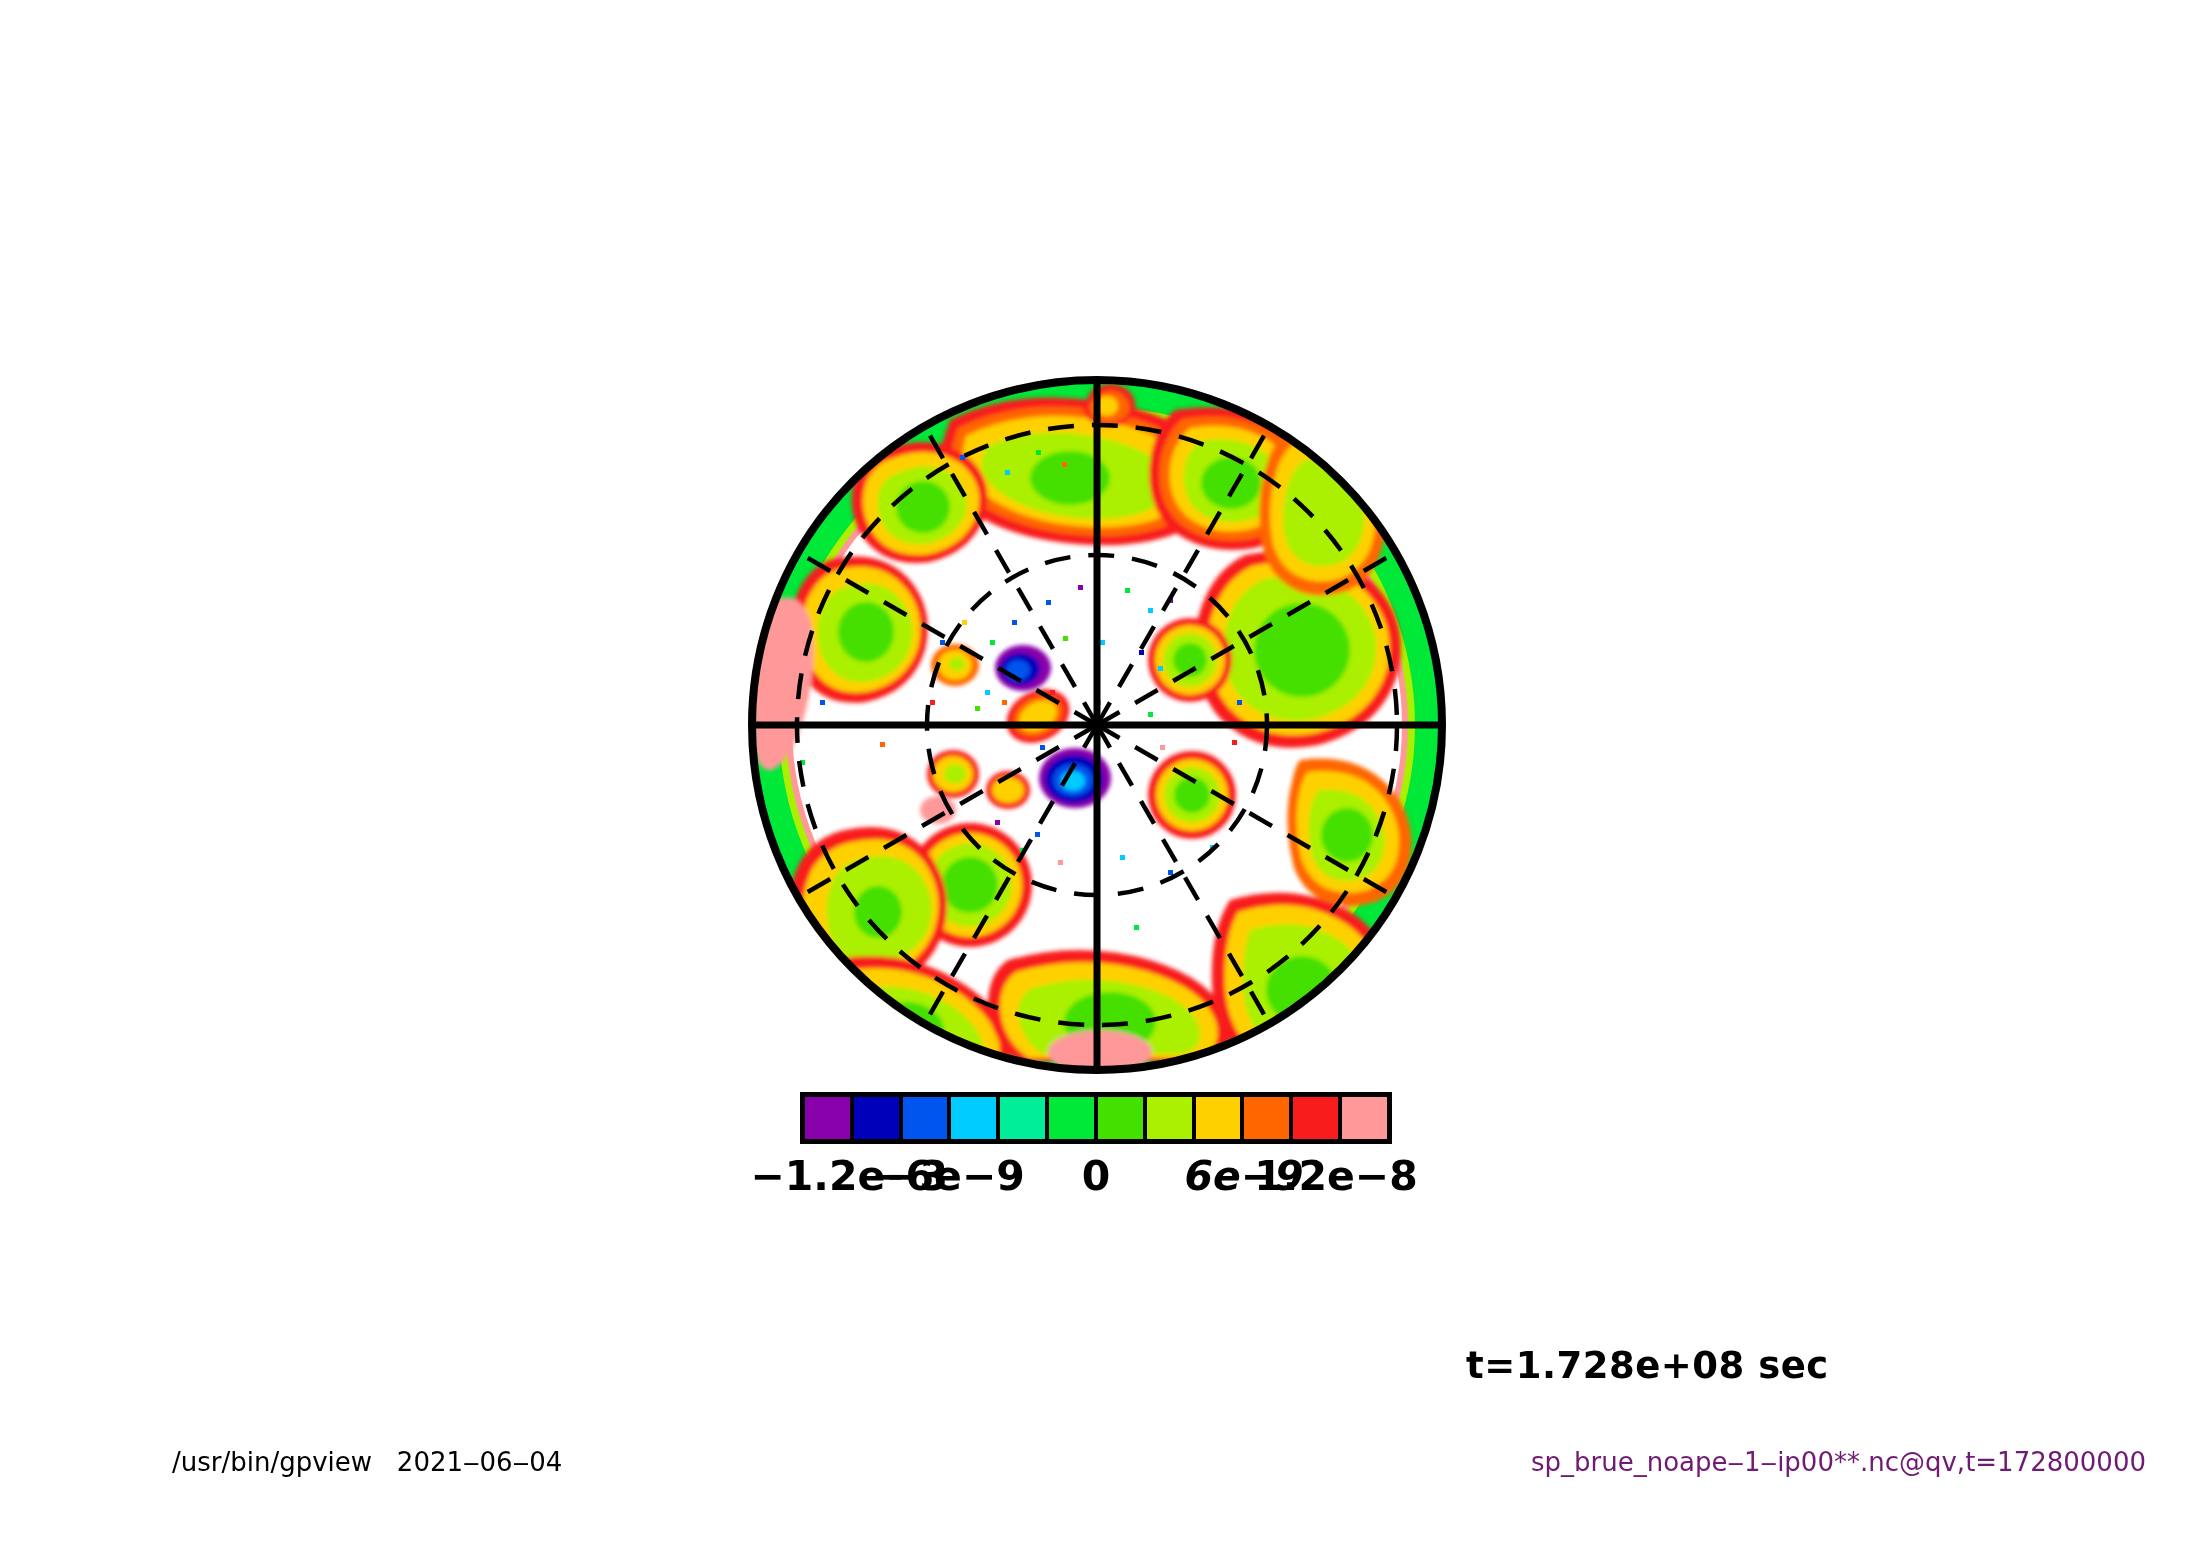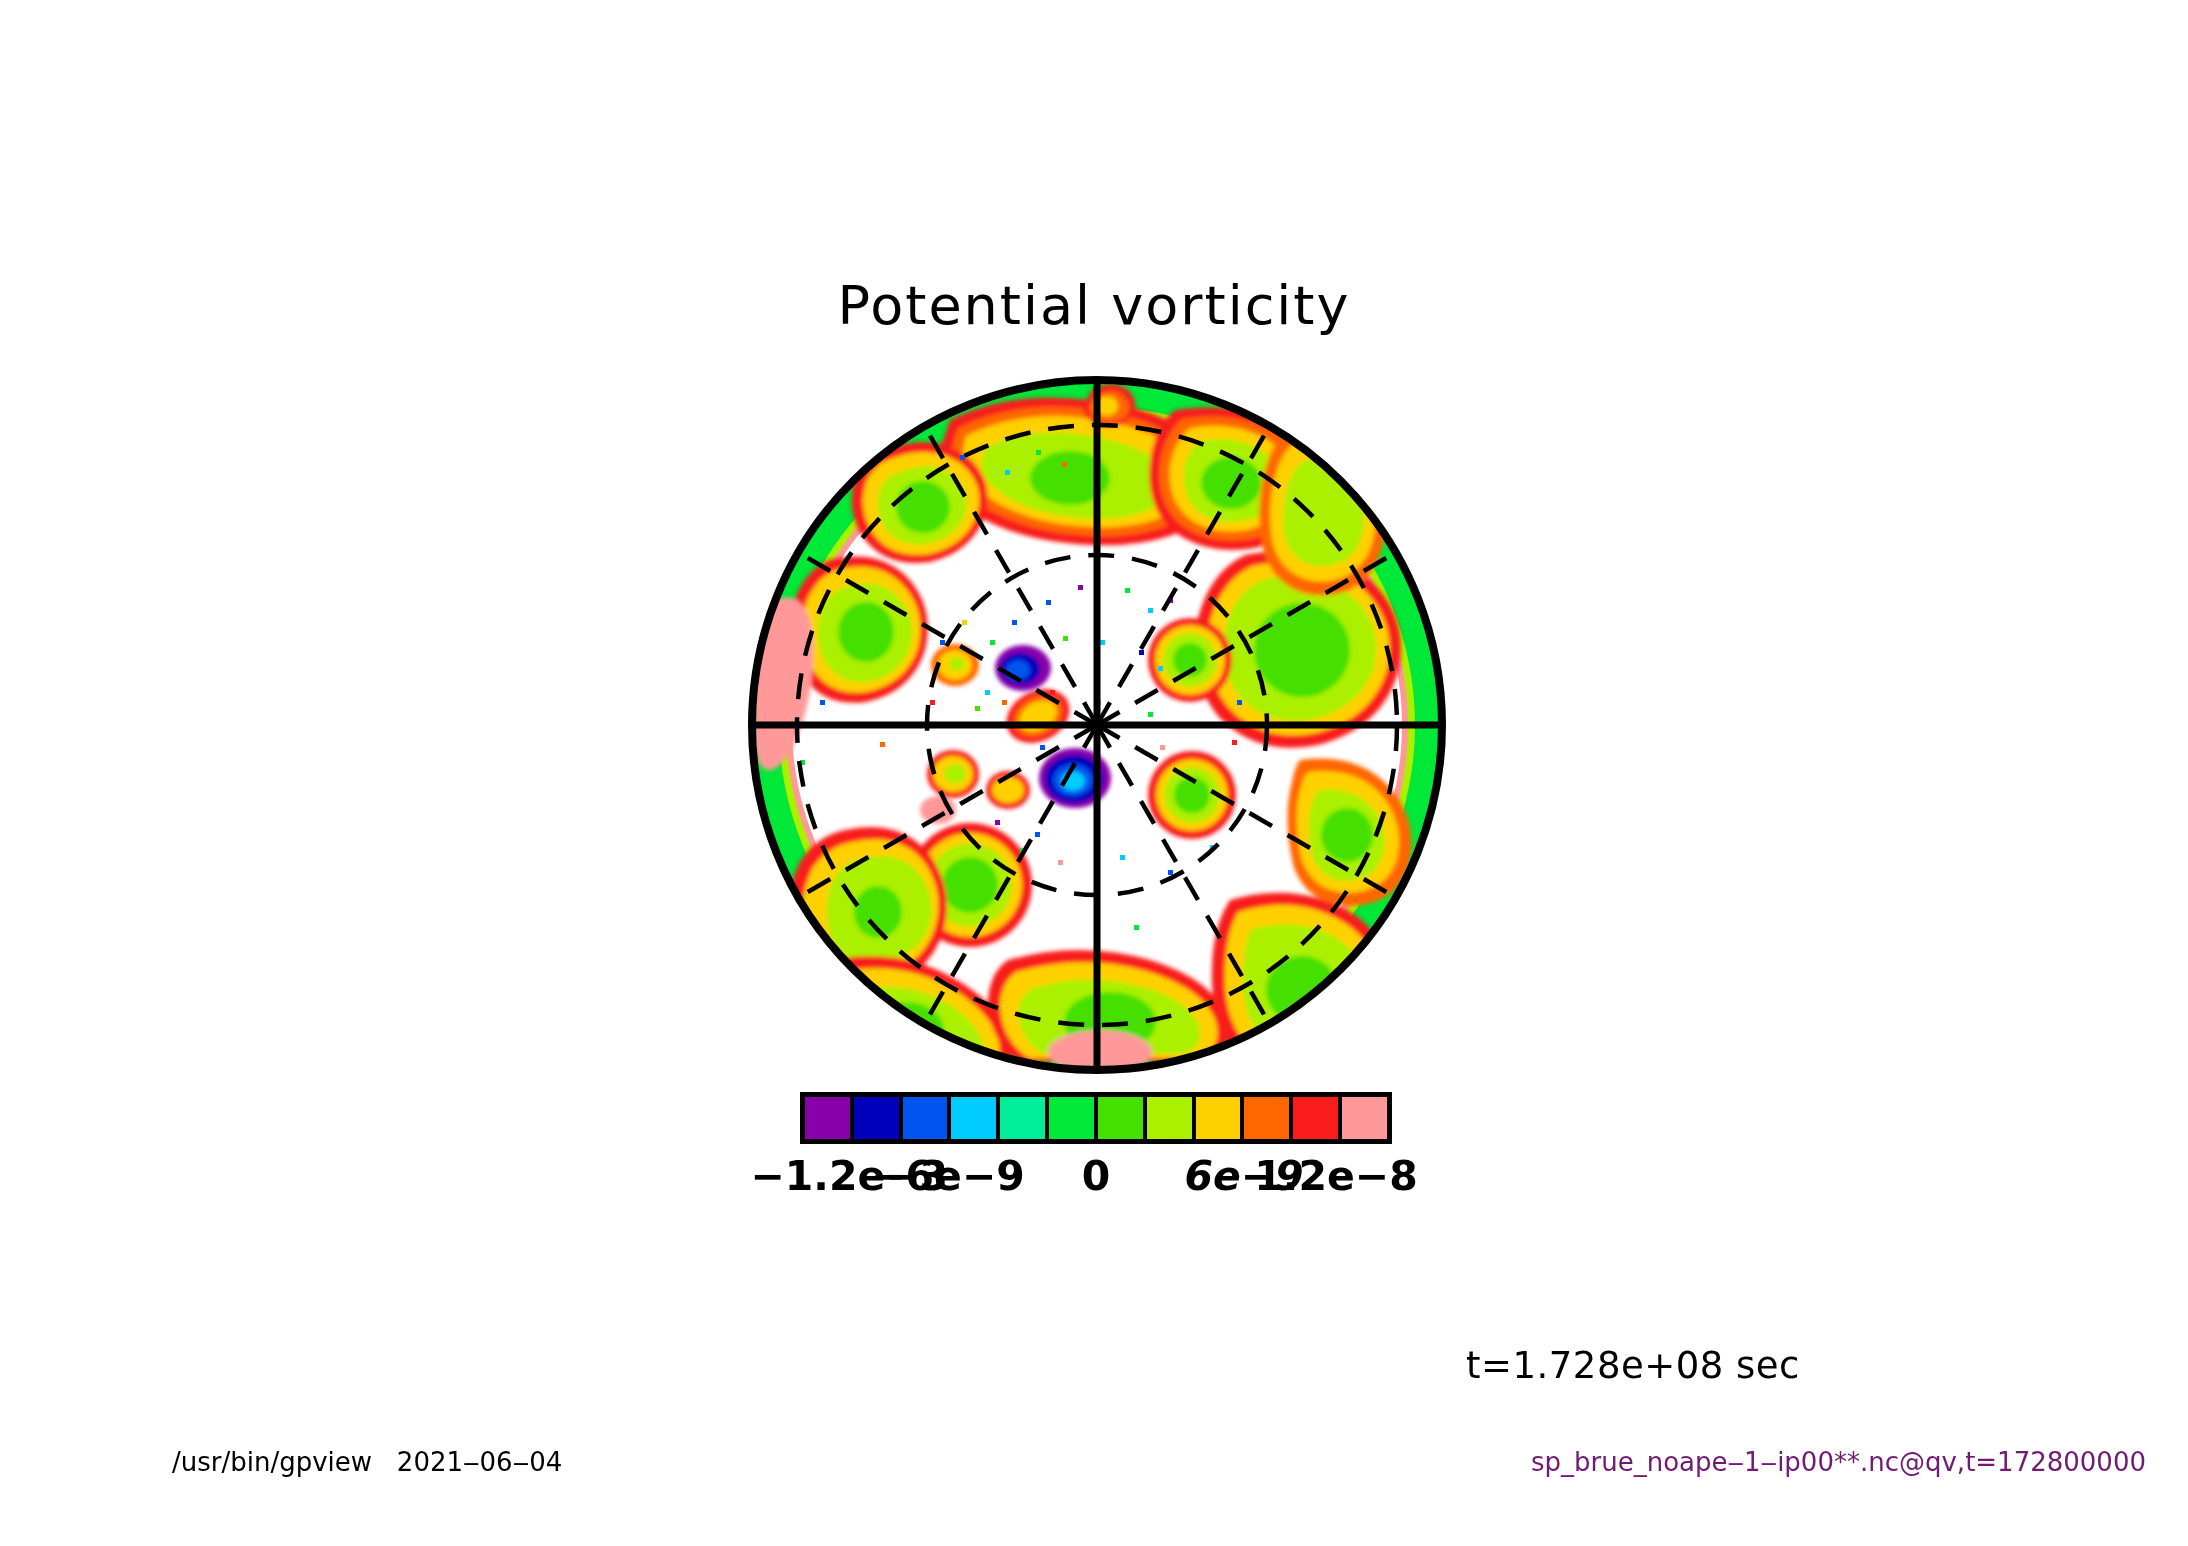--- a/index.html
+++ b/index.html
@@ -73,21 +73,21 @@
     color: #000000;
     white-space: pre;
     transform: translateX(-50%);
   }
   .time-label {
     position: absolute;
     left: 1466px;
     top: 1344px;
     font-family: "DejaVu Sans", "Liberation Sans", sans-serif;
     font-size: 37px;
-    font-weight: 400;
+    font-weight: 700;
     color: #000000;
     white-space: pre;
     letter-spacing: 0.5px;
   }
   .footer-left {
     position: absolute;
     left: 172px;
     top: 1447px;
     font-family: "DejaVu Sans", "Liberation Sans", sans-serif;
     font-size: 26px;
@@ -105,21 +105,20 @@
     color: #701a75;
     white-space: pre;
     text-align: right;
   }
 </style>
 </head>
 <body>
 
 <div id="canvas-root">
 
-  <div class="plot-title">Potential vorticity</div>
 
   <svg class="svg-layer" viewBox="0 0 2188 1546" xmlns="http://www.w3.org/2000/svg">
     <defs>
       <clipPath id="diskClip">
         <circle cx="1097" cy="725" r="345"></circle>
       </clipPath>
       <clipPath id="innerClip">
         <circle cx="1097" cy="725" r="313"></circle>
       </clipPath>
 

